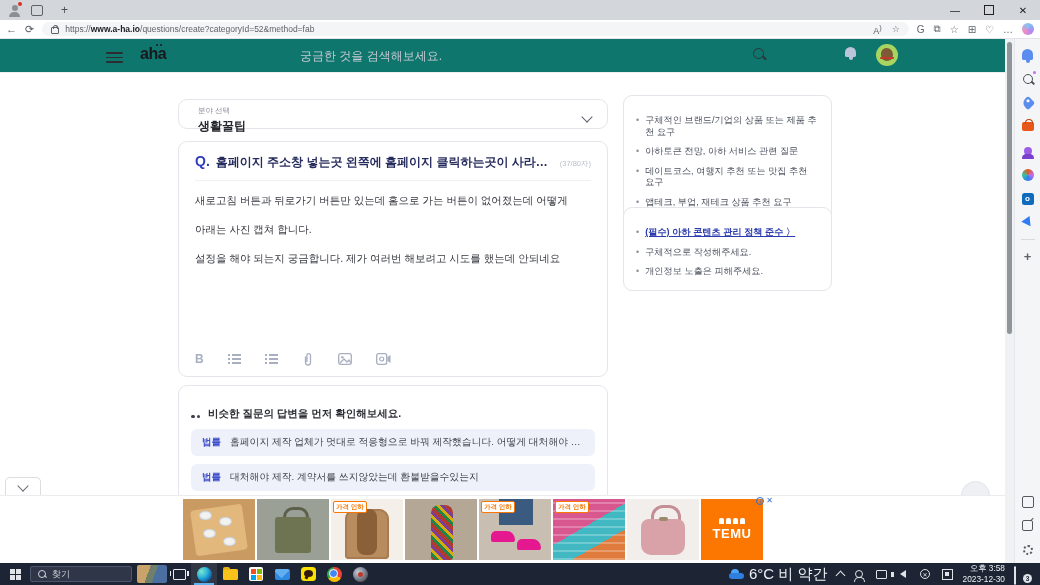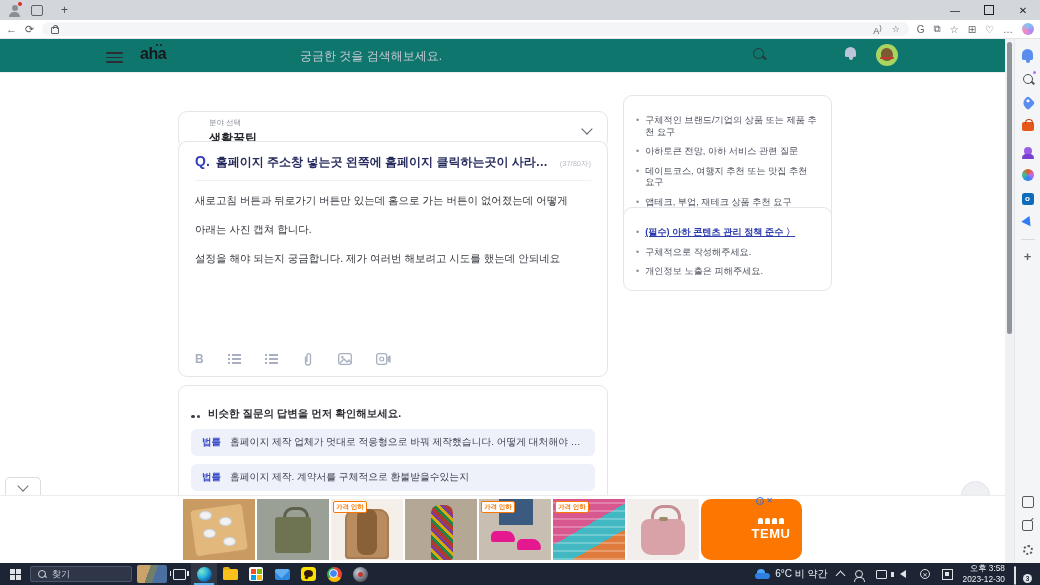--- a/index.html
+++ b/index.html
@@ -54,21 +54,21 @@
   .hsearch-ic:after{content:"";position:absolute;left:8px;top:8px;width:5px;height:1.7px;background:#2f3136;transform:rotate(45deg);border-radius:1px;}
   .bell{position:absolute;left:844px;top:8px;width:13px;height:12px;}
   .bell .cup{width:11px;height:10px;background:#bcc6da;border-radius:6px 6px 2px 2px;margin:0 auto;}
   .bell .ball{width:4px;height:3px;background:#bcc6da;border-radius:0 0 3px 3px;margin:0 auto;}
   .avatar{position:absolute;left:876px;top:5px;width:22px;height:22px;border-radius:50%;background:#a7d55f;overflow:hidden;}
   .avatar .pet{position:absolute;left:5px;top:4px;width:12px;height:13px;background:#7d5a35;border-radius:45% 55% 50% 50%;}
   .avatar .collar{position:absolute;left:4px;top:13px;width:14px;height:2px;background:#c0392b;border-radius:2px;}
 
   
   .card{border:1px solid #e5e5ec;border-radius:9px;background:#fff;box-sizing:border-box;}
-  .cat-card{left:178px;top:72px;width:430px;height:38px;padding:6px 30px;}
+  .cat-card{left:178px;top:60px;width:430px;height:30px;padding:6px 19px;}
   .cat-label{font-size:7.5px;color:#8d909b;}
   .cat-value{font-size:12px;font-weight:bold;color:#26282e;margin-top:2px;}
   .chev{width:7px;height:7px;border-right:1.6px solid #5d616b;border-bottom:1.6px solid #5d616b;transform:rotate(45deg);}
   .cat-chev{position:absolute;right:16px;top:13px;}
 
   .q-card{left:178px;top:102px;width:430px;height:236px;padding:11px 16px 10px;display:flex;flex-direction:column;}
   .q-row{display:flex;align-items:baseline;gap:6px;border-bottom:1px solid #f1f1f4;padding-bottom:9px;}
   .q-mark{font-size:14px;font-weight:800;color:#2e3bbd;}
   .q-title{font-size:12px;font-weight:bold;color:#272c5e;white-space:nowrap;overflow:hidden;text-overflow:ellipsis;}
   .q-counter{font-size:7.5px;color:#b9bdc8;white-space:nowrap;}
@@ -105,21 +105,21 @@
 
   .adtab{position:absolute;left:5px;top:438px;width:34px;height:19px;background:#fff;border:1px solid #dcdce1;border-bottom:none;border-radius:5px 5px 0 0;display:flex;align-items:center;justify-content:center;}
   .adtab .chev{border-color:#6a6e77;margin-top:-3px;}
   .fab{position:absolute;left:961px;top:442px;width:27px;height:27px;border-radius:50%;background:#eef0f4;border:1px solid #e2e4e9;}
 
   
   .adstrip{position:absolute;left:0;top:456px;width:1005px;height:68px;background:#fff;border-top:1px solid #ececee;}
   .ad-products{position:absolute;left:183px;top:3px;display:flex;gap:2px;}
   .tile{width:72px;height:61px;position:relative;overflow:hidden;background:#ddd;}
   .badge{position:absolute;left:2px;top:2px;background:#fff;border:1px solid #fb7701;color:#fb7701;font-size:6.5px;padding:0.5px 2px;border-radius:2px;font-weight:bold;white-space:nowrap;}
-  .temu-tile{width:62px;height:61px;border-radius:10px;background:#fb7701;display:flex;flex-direction:column;align-items:center;justify-content:center;gap:2px;padding-left:39px;}
+  .temu-tile{width:62px;height:61px;border-radius:0;background:#fb7701;display:flex;flex-direction:column;align-items:center;justify-content:center;gap:2px;}
   .temu-glyphs{display:flex;gap:2px;}
   .temu-glyphs i{width:5px;height:6px;background:#fff;border-radius:2px 2px 0 0;}
   .temu-text{color:#fff;font-weight:800;font-size:13px;letter-spacing:0.5px;}
   .adctl{position:absolute;right:232px;top:1px;display:flex;gap:2px;}
   .adctl .i-ic{width:8px;height:8px;border-radius:50%;border:1px solid #2f6fdb;color:#2f6fdb;font-size:6px;display:flex;align-items:center;justify-content:center;box-sizing:border-box;}
   .adctl .x-ic{color:#2f6fdb;font-size:8px;line-height:8px;}
 
   
   .t1{background:#c99a62;}
   .t1 .tray{position:absolute;left:10px;top:8px;width:52px;height:46px;background:#e3b87c;border-radius:4px;transform:rotate(-8deg);}
@@ -174,21 +174,21 @@
   .ic-kakao:before{content:"";position:absolute;left:3px;top:3px;width:9px;height:7px;background:#31190f;border-radius:50%;}
   .ic-kakao:after{content:"";position:absolute;left:4px;top:9px;width:3px;height:3px;background:#31190f;transform:rotate(30deg);}
   .ic-chrome{width:15px;height:15px;border-radius:50%;background:conic-gradient(#ea4335 0 33%,#fbbc05 33% 66%,#34a853 66% 100%);position:relative;}
   .ic-chrome:before{content:"";position:absolute;left:4px;top:4px;width:7px;height:7px;border-radius:50%;background:#4285f4;border:1.5px solid #fff;box-sizing:content-box;margin:-1.5px;}
   .ic-app8{width:15px;height:15px;border-radius:50%;background:radial-gradient(circle at 35% 35%,#c9cdd6 0%,#6e7688 55%,#43300f 100%);position:relative;}
   .ic-app8:before{content:"";position:absolute;left:5px;top:5px;width:5px;height:5px;background:#c0392b;border-radius:50%;}
   .tb-right{margin-left:auto;display:flex;align-items:center;gap:9px;padding-right:6px;}
   .cloud{width:15px;height:10px;position:relative;}
   .cloud:before{content:"";position:absolute;left:2px;top:0;width:8px;height:8px;border-radius:50%;background:#4aa3ff;}
   .cloud:after{content:"";position:absolute;left:0;bottom:0;width:15px;height:6px;border-radius:4px;background:#2f7fe0;}
-  .tb-weather span{font-size:10px;color:#eef1f5;}
+  .tb-weather span{font-size:15px;color:#eef1f5;}
   .tray-chev{width:6px;height:6px;border-left:1.4px solid #dfe3e8;border-top:1.4px solid #dfe3e8;transform:rotate(45deg);margin-top:2px;}
   .tray-ic{width:13px;display:flex;justify-content:center;}
   .ti-person{width:6px;height:6px;border:1.2px solid #dfe3e8;border-radius:50%;position:relative;}
   .ti-person:after{content:"";position:absolute;left:-2.5px;top:6px;width:9px;height:4px;border:1.2px solid #dfe3e8;border-bottom:none;border-radius:5px 5px 0 0;}
   .ti-mon{width:9px;height:7px;border:1.2px solid #dfe3e8;border-radius:1px;}
   .ti-spk{width:0;height:0;border-top:4px solid transparent;border-bottom:4px solid transparent;border-right:6px solid #dfe3e8;position:relative;}
   .ti-spk:before{content:"";position:absolute;left:-9px;top:-2.5px;width:3px;height:5px;background:#dfe3e8;}
   .ti-x{width:8px;height:8px;border:1.1px solid #dfe3e8;border-radius:50%;color:#dfe3e8;font-size:6px;display:flex;align-items:center;justify-content:center;}
   .ti-ime{width:9px;height:9px;border:1.2px solid #dfe3e8;display:flex;align-items:center;justify-content:center;}
   .ti-ime i{width:4px;height:4px;background:#dfe3e8;}
@@ -239,20 +239,21 @@
         </div>
       <div class="winbtn">✕</div>
     </div>
   </div>
 
   <div class="addressbar">
     <span class="navic">←</span>
     <span class="navic">⟳</span>
     <div class="urlpill">
       <span class="lock-ic"></span>
+      <span><span>https://</span><span class="urlhost">www.a-ha.io</span><span>/questions/create?categoryId=52&amp;method=fab</span></span>
       <span class="pill-right">
         <span>A<sup>)</sup></span>
         <span>☆</span>
       </span>
     </div>
     <div class="bar-right">
       <span>G</span>
       <span>⧉</span>
       <span>☆</span>
       <span>⊞</span>
@@ -324,21 +325,21 @@
       <div class="sim-head">
         <span class="eyes"><i></i><i></i></span>
         <span>비슷한 질문의 답변을 먼저 확인해보세요.</span>
       </div>
       <div class="sim-row">
         <span class="sim-tag">법률</span>
         <span class="sim-text">홈페이지 제작 업체가 멋대로 적응형으로 바꿔 제작했습니다. 어떻게 대처해야 할까요?</span>
       </div>
       <div class="sim-row">
         <span class="sim-tag">법률</span>
-        <span class="sim-text">홈페이지 제작. 계약서를 구체적으로 환불받을수있는지</span>
+        <span class="sim-text">대처해야 제작. 계약서를 쓰지않았는데 환불받을수있는지</span>
       </div>
       <div class="sim-row">
         <span class="sim-tag">그외 상담</span>
         <span class="sim-text">홈페이지 제작 및 관리하려면 무슨 공부를 해야하나요?</span>
       </div>
     </div>
 
     <div class="abs card side-card" style="left:623px;top:56px;">
       <ul class="side-list">
         <li>

